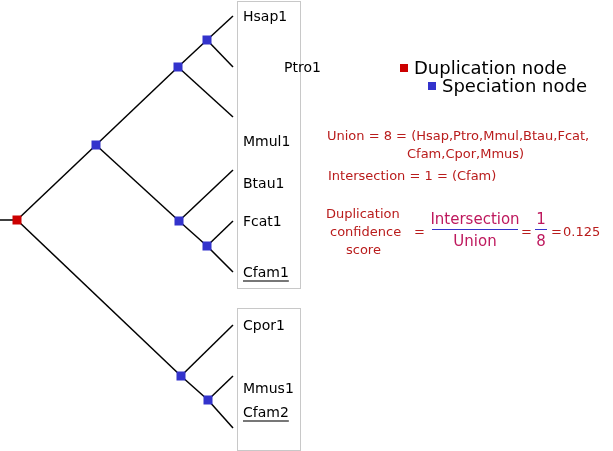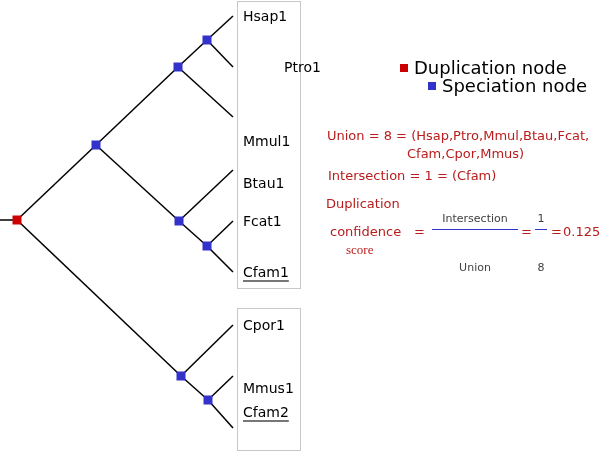--- a/index.html
+++ b/index.html
@@ -5,24 +5,24 @@
   html, body { margin:0; padding:0; background:#ffffff; }
   body { width:613px; height:451px; position:relative; overflow:hidden;
          font-family:"DejaVu Sans", sans-serif; }
   #tree { position:absolute; left:0; top:0; }
   .leaf-label { position:absolute; font-size:14px; color:#000; left:243px; line-height:16px; }
   .leaf-label.underlined { text-decoration:underline; text-decoration-color:#777; text-decoration-thickness:2px; text-underline-offset:3px; }
   .leaf-box { position:absolute; border:1px solid #c8c8c8; box-sizing:border-box; }
   .legend { position:absolute; left:400px; font-size:18px; color:#000; line-height:16px; display:flex; align-items:center; }
   .legend .sw { width:8px; height:8px; margin-right:6px; display:inline-block; }
   .blue-text { position:absolute; color:#b91c1c; font-size:13px; line-height:16px; white-space:nowrap; }
-  .frac { position:absolute; display:flex; flex-direction:column; align-items:center; color:#404040; font-size:11px; }
+  .frac { position:absolute; display:flex; flex-direction:column; align-items:center; color:#be185d; font-size:15px; }
   .frac .num { line-height:16px; padding-bottom:2px; }
   .frac .bar { height:1px; background:#3333cc; align-self:stretch; }
-  .frac .den { line-height:16px; padding-top:3px;margin-top:27px; }
+  .frac .den { line-height:16px; padding-top:3px; }
 </style>
 </head>
 <body>
 
 <svg id="tree" width="613" height="451">
     <line x1="0" y1="220" x2="17" y2="220" stroke="#000000" stroke-width="1.5"></line>
     <line x1="17" y1="220" x2="96" y2="145" stroke="#000000" stroke-width="1.5"></line>
     <line x1="96" y1="145" x2="178" y2="67" stroke="#000000" stroke-width="1.5"></line>
     <line x1="178" y1="67" x2="207" y2="40" stroke="#000000" stroke-width="1.5"></line>
     <line x1="207" y1="40" x2="233" y2="16" stroke="#000000" stroke-width="1.5"></line>
@@ -67,23 +67,23 @@
 </div>
 <div class="legend" style="top:78px;margin-left:28px;">
   <span class="sw" style="background:#3333cc;"></span>
   <span>Speciation node</span>
 </div>
 
 <div class="blue-text" style="left:327px; top:128px;">Union = 8 = (Hsap,Ptro,Mmul,Btau,Fcat,</div>
 <div class="blue-text" style="left:407px; top:146px;">Cfam,Cpor,Mmus)</div>
 <div class="blue-text" style="left:328px; top:168px;">Intersection = 1 = (Cfam)</div>
 
-<div class="blue-text" style="left:326px; top:196px;">Duplication</div>
+<div class="blue-text" style="left:326px; top:206px;">Duplication</div>
 <div class="blue-text" style="left:330px; top:224px;">confidence</div>
-<div class="blue-text" style="left:346px; top:242px;font-family:Liberation Serif, serif;">score</div>
+<div class="blue-text" style="left:346px; top:242px;">score</div>
 <div class="blue-text" style="left:414px; top:224px;">=</div>
 
 <div class="frac" style="left:432px; top:211px; width:86px;">
   <span class="num">Intersection</span>
   <span class="bar"></span>
   <span class="den">Union</span>
 </div>
 <div class="blue-text" style="left:521px; top:224px;">=</div>
 <div class="frac" style="left:535px; top:211px; width:12px;">
   <span class="num">1</span>

